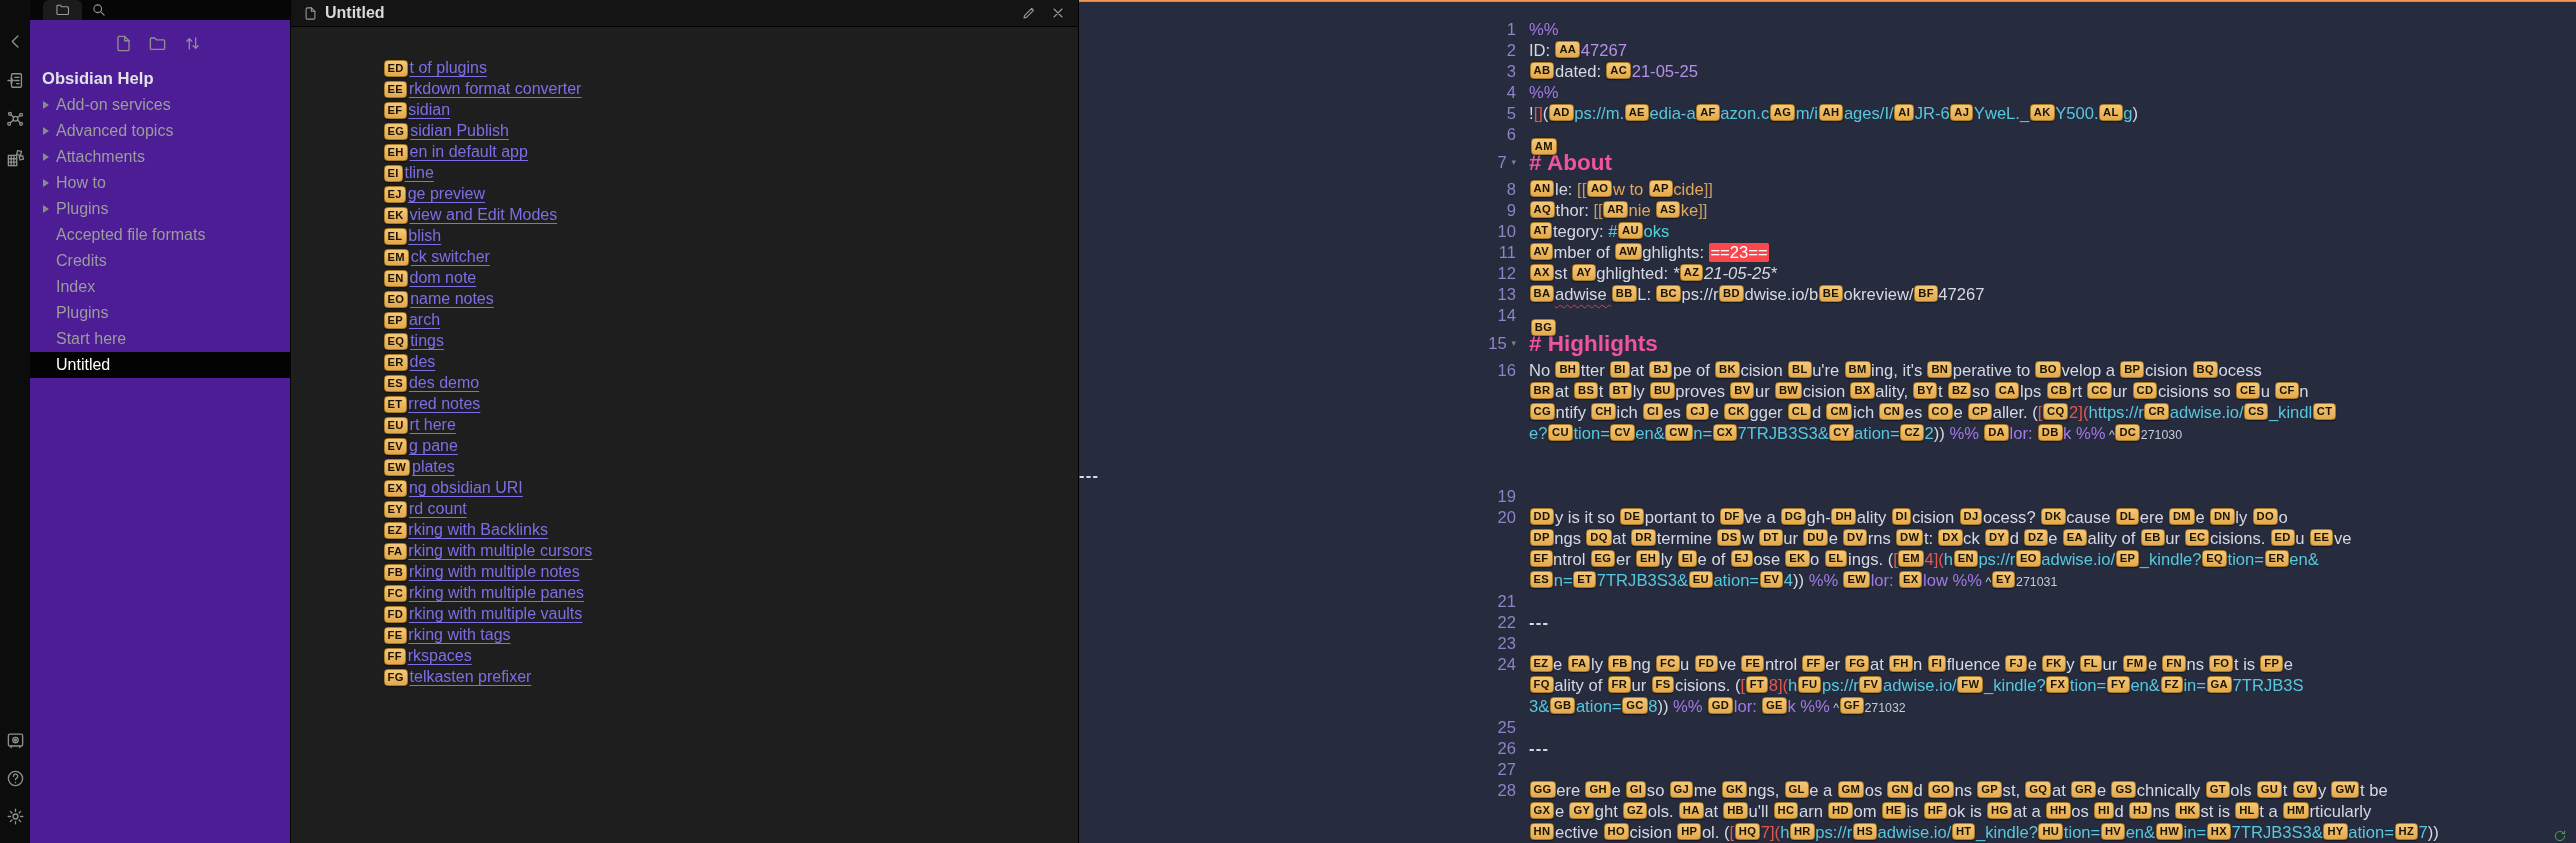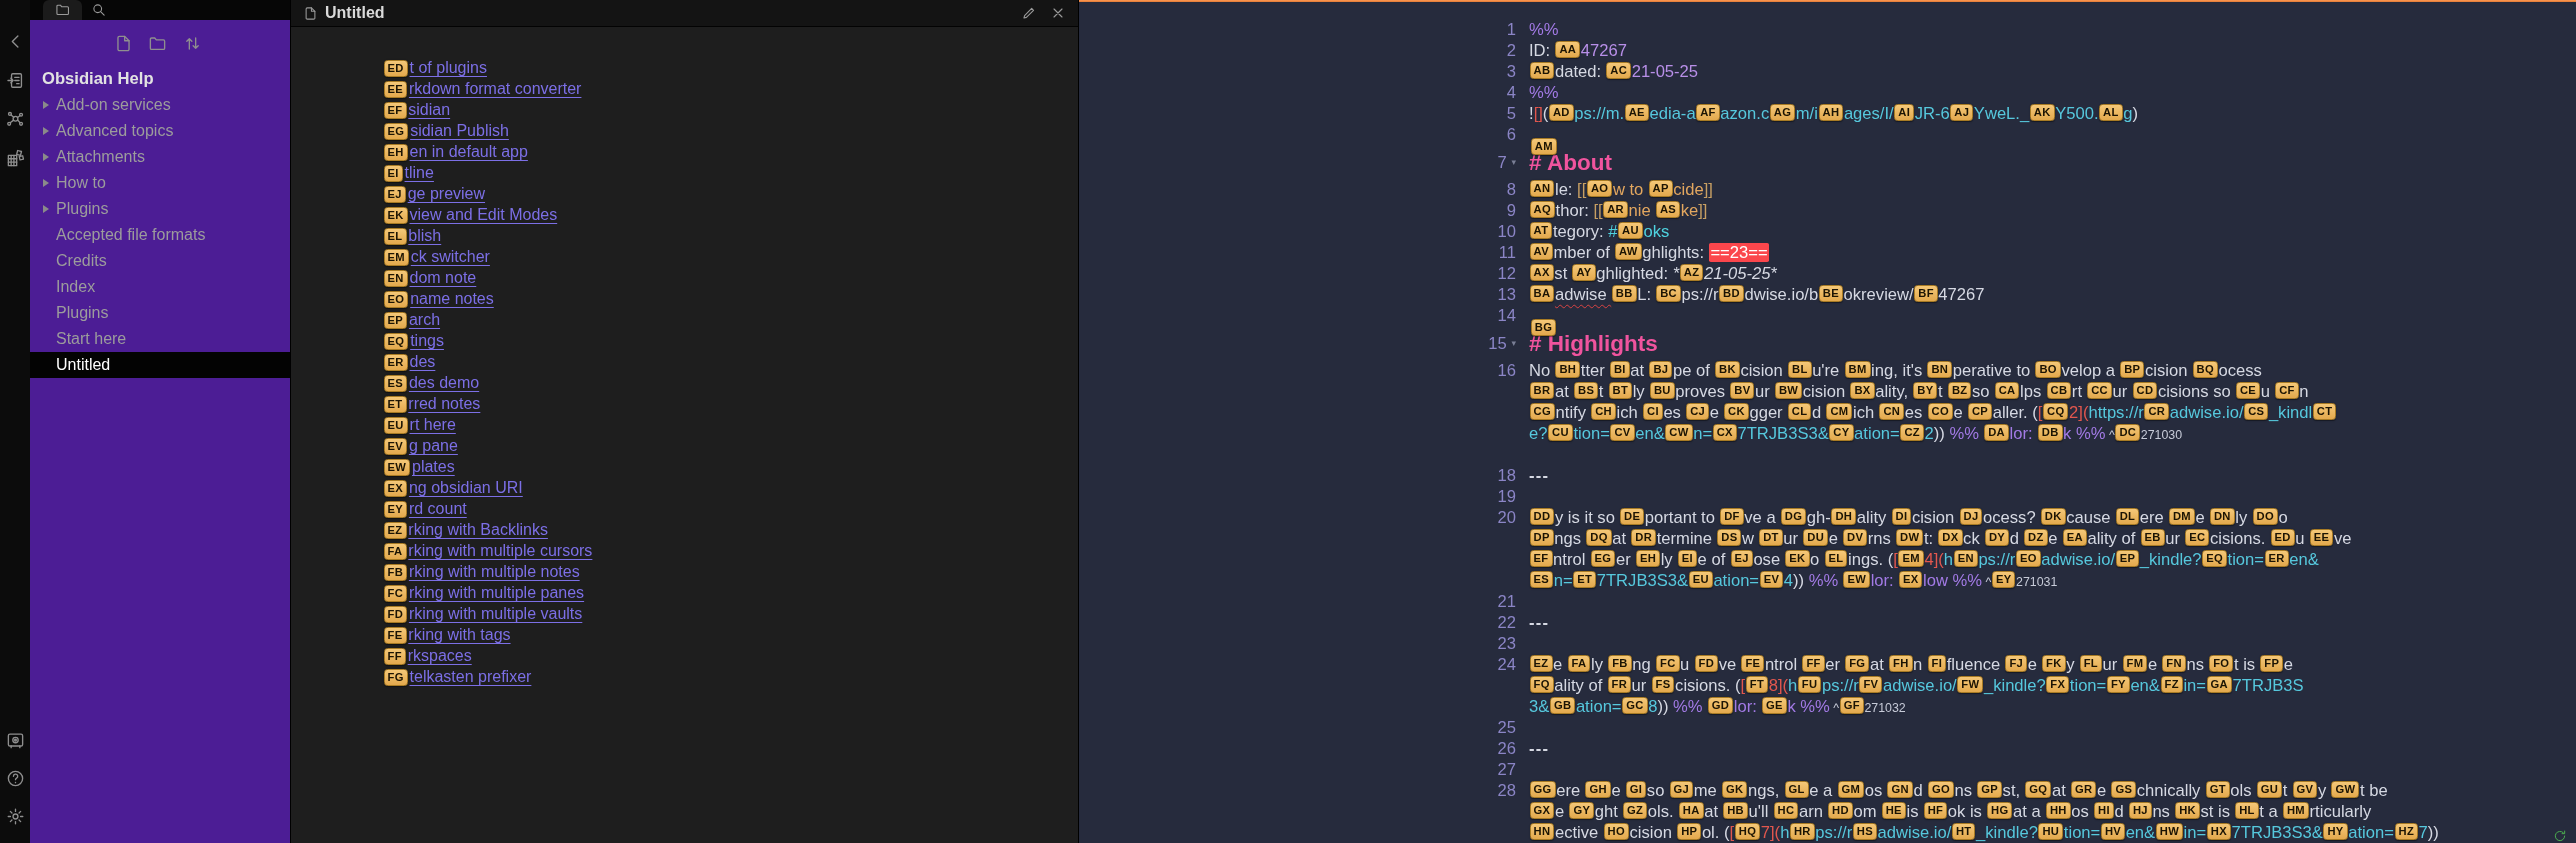--- a/index.html
+++ b/index.html
@@ -422,21 +422,20 @@
           <div class="ec"><span class="tok url">e?</span><span class="hint">CU</span><span class="tok url">tion=</span><span class="hint">CV</span><span class="tok url">en&amp;</span><span class="hint">CW</span><span class="tok url">n=</span><span class="hint">CX</span><span class="tok url">7TRJB3S3&amp;</span><span class="hint">CY</span><span class="tok url">ation=</span><span class="hint">CZ</span><span class="tok url">2</span><span class="tok w">)) </span><span class="tok cm">%% </span><span class="hint">DA</span><span class="tok cm">lor: </span><span class="hint">DB</span><span class="tok cm">k </span><span class="tok cm">%%</span><span class="tok sup"> ^</span><span class="hint">DC</span><span class="tok sup">271030</span></div>
         </div>
       </div>
       <div>
         <div class="erow">
           <div class="ec"></div>
         </div>
       </div>
       <div>
         <div class="erow">
-          <div class="ln"><span>18</span></div>
           <div class="ec"><span class="tok hr">---</span></div>
         </div>
       </div>
       <div>
         <div class="erow">
           <div class="ln"><span>19</span></div>
           <div class="ec"></div>
         </div>
       </div>
       <div>

